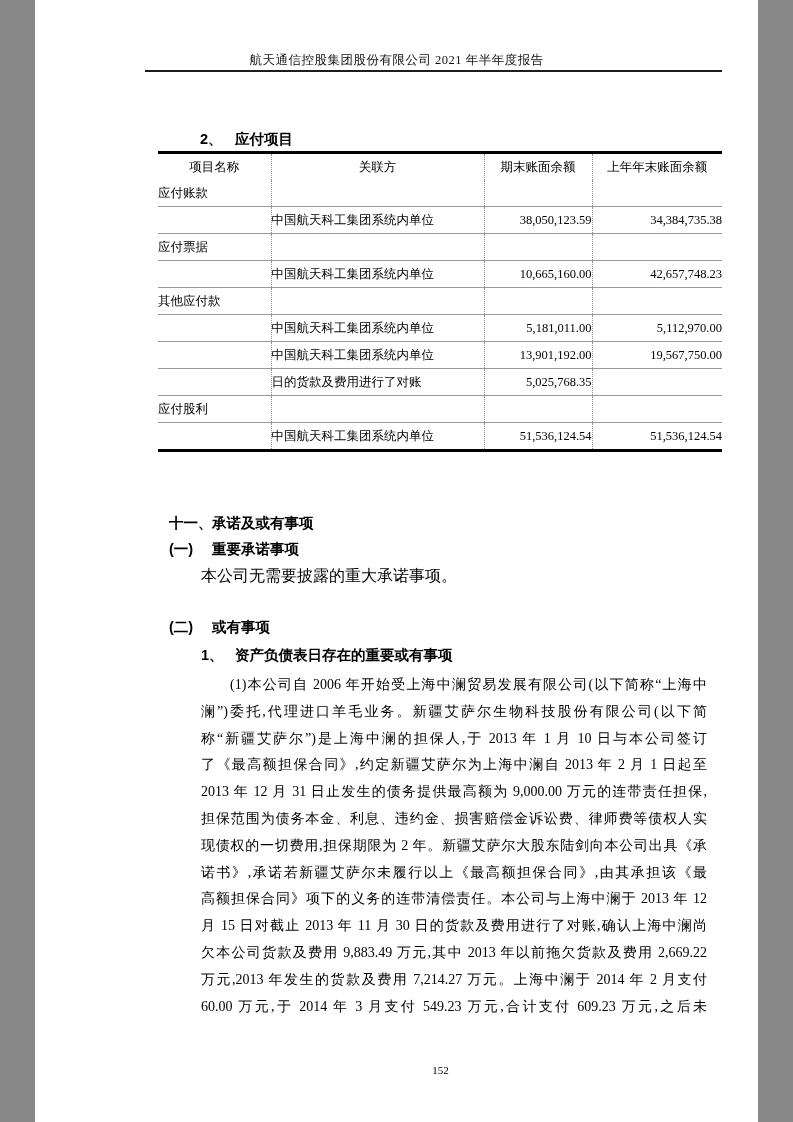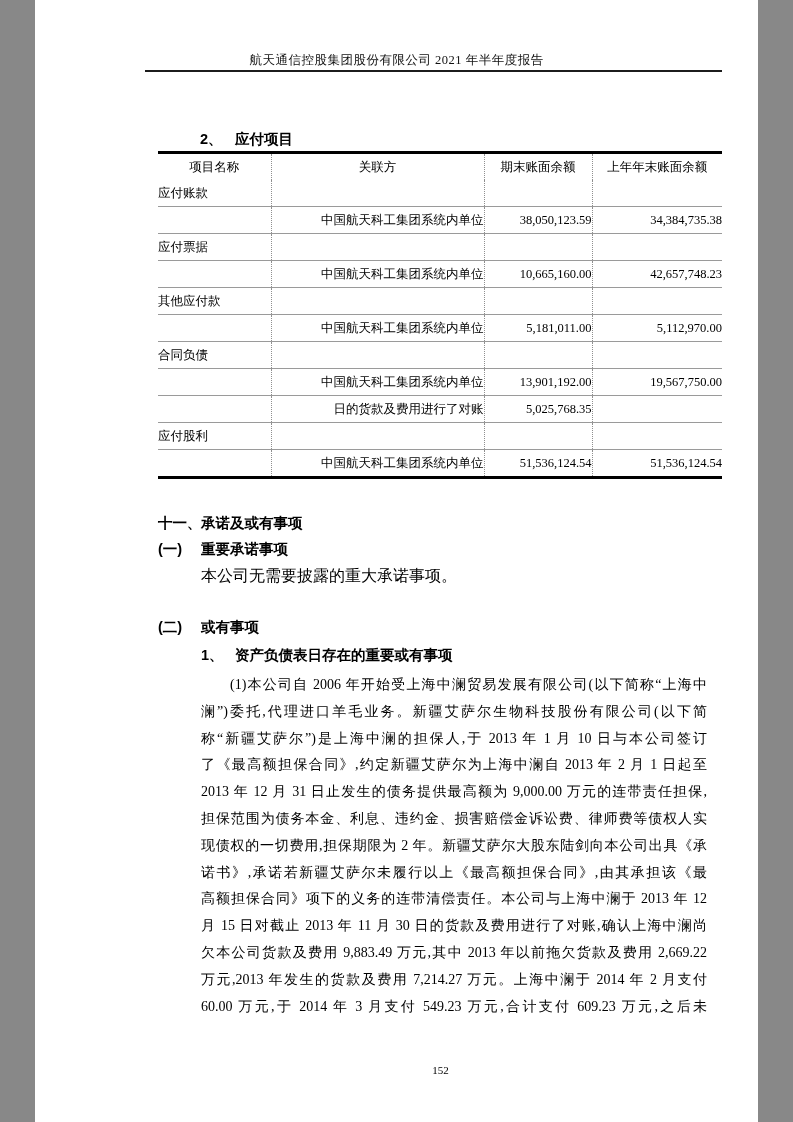--- a/index.html
+++ b/index.html
@@ -34,25 +34,25 @@
   }
   table.payables tr { border-bottom:1px solid #9a9a9a; }
   table.payables tr:last-child { border-bottom:none; }
   table.payables th, table.payables td {
     height:26px; padding:0; font-weight:normal;
     overflow:hidden; white-space:nowrap;
   }
   table.payables th { text-align:center;margin-top:36px; }
   table.payables th + th, table.payables td + td { border-left:1px dotted #8f8f8f; }
   td.c-item { padding-left:5px; text-align:left; }
-  td.c-party { padding-left:7px; text-align:right; }
+  td.c-party { padding-left:7px; text-align:left; }
   td.c-num { text-align:right; padding-right:8px; }
   
   .h-row {
-    position:absolute; left:123px;
+    position:absolute; left:134px;
     font-family:"Liberation Sans","DejaVu Sans",sans-serif;
     font-weight:bold; font-size:14.5px; white-space:nowrap;
   }
   .h-row .hnum { display:inline-block; }
   .w43 { width:43px; }
   .w34 { width:34px; }
   .indent1 { left:166px; }
   .body-line {
     position:absolute; left:166px; font-size:16px; white-space:nowrap;
   }
@@ -135,26 +135,20 @@
     <td class="c-num"></td>
   </tr>
 
   <tr>
     <td class="c-item"></td>
     <td class="c-party">中国航天科工集团系统内单位</td>
     <td class="c-num">5,181,011.00</td>
     <td class="c-num">5,112,970.00</td>
   </tr>
 
-  <tr>
-    <td class="c-item">合同负债</td>
-    <td class="c-party"></td>
-    <td class="c-num"></td>
-    <td class="c-num"></td>
-  </tr>
 
   <tr>
     <td class="c-item"></td>
     <td class="c-party">中国航天科工集团系统内单位</td>
     <td class="c-num">13,901,192.00</td>
     <td class="c-num">19,567,750.00</td>
   </tr>
 
   <tr>
     <td class="c-item"></td>

